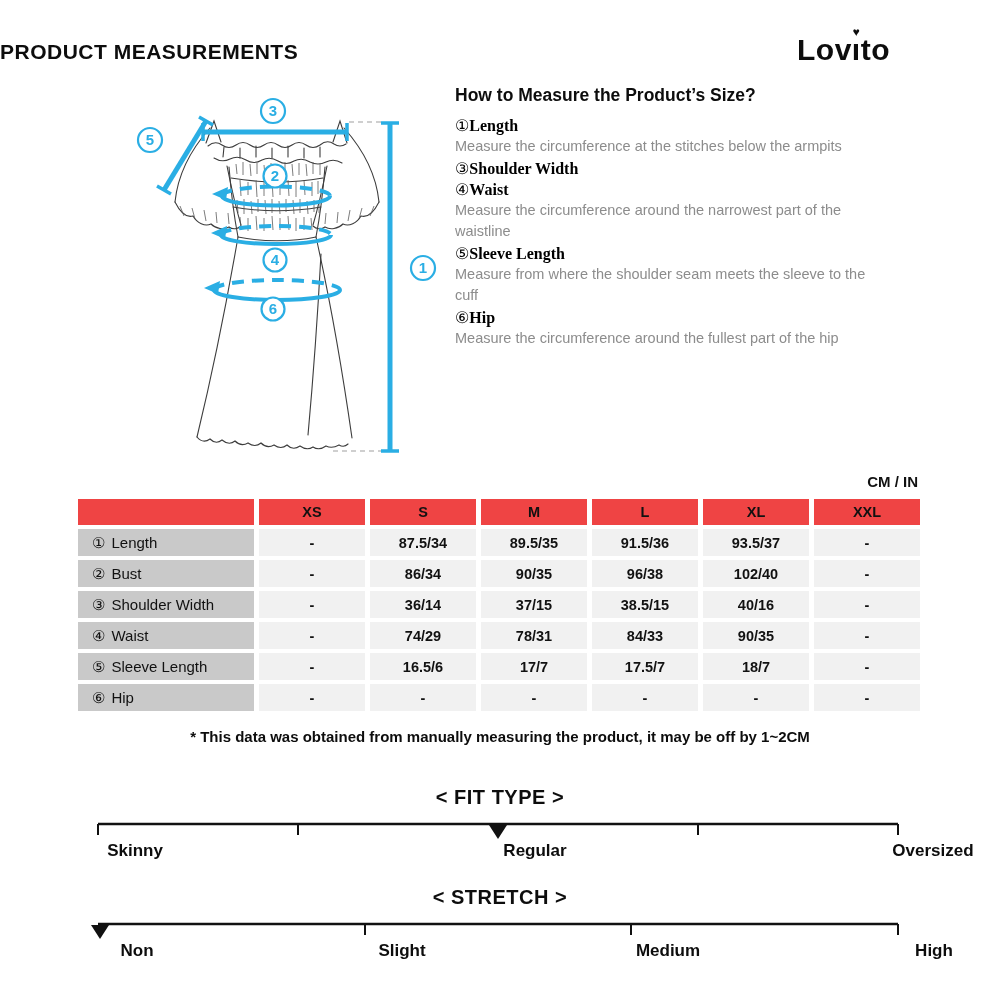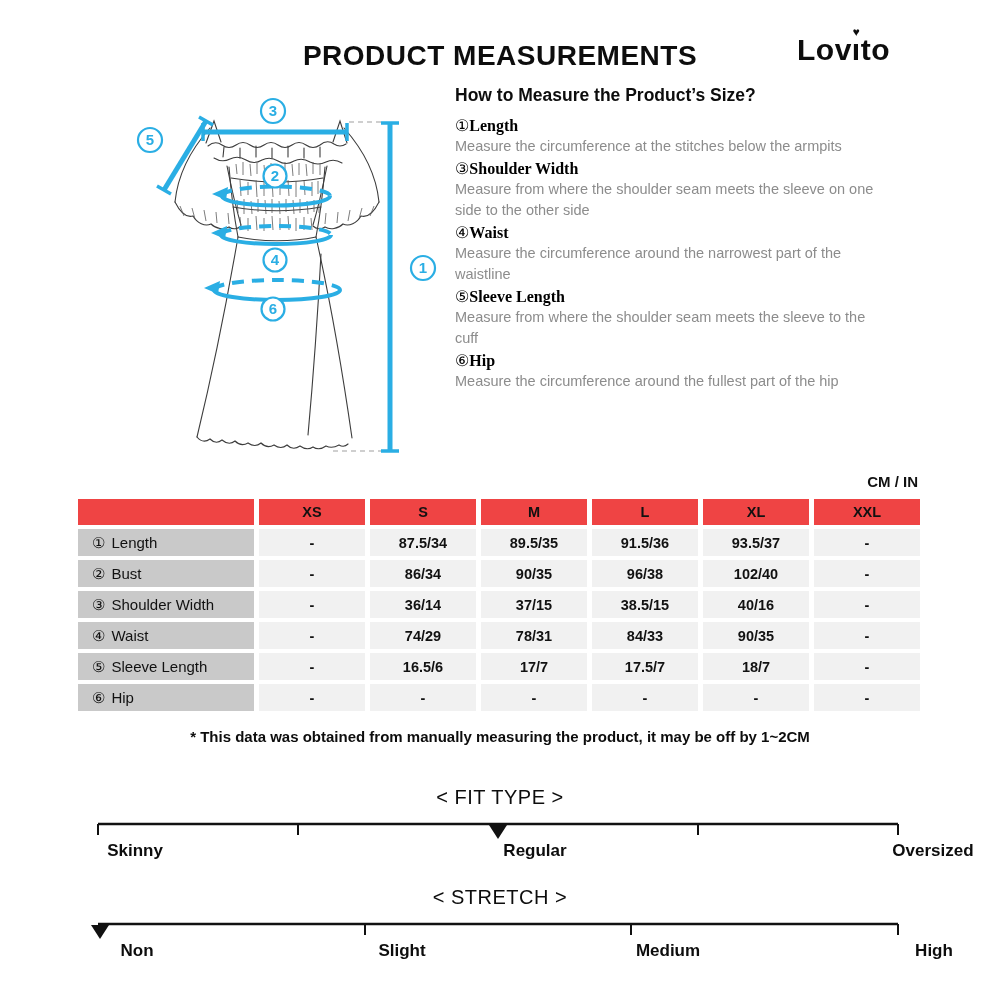--- a/index.html
+++ b/index.html
@@ -2,22 +2,22 @@
 <html><head>
 <meta charset="utf-8">
 <style>
   html,body{margin:0;padding:0;}
   body{
     width:1000px;height:1000px;position:relative;background:#fff;
     font-family:"Liberation Sans", sans-serif;color:#111;overflow:hidden;
   }
   
   .page-title{
-    position:absolute;left:0;right:0;top:40px;text-align:center;
-    font-size:28px;font-weight:800;letter-spacing:.5px;color:#0d0d0d;
+    position:absolute;left:0;right:0;top:40px;text-align:left;
+    font-size:21px;font-weight:800;letter-spacing:.5px;color:#0d0d0d;
   }
   .logo{
     position:absolute;left:797px;top:33px;font-size:30px;font-weight:800;
     letter-spacing:.5px;color:#0d0d0d;
   }
   .logo .logo-i{position:relative;display:inline-block;}
   .logo .heart{
     position:absolute;left:50%;top:-7px;transform:translateX(-50%);
     font-size:12px;line-height:12px;color:#0d0d0d;
   }
@@ -50,21 +50,21 @@
   .size-table .rowlabel .num{margin-right:6px;}
   .size-table .val{background:#f1f1f1;font-weight:700;}
   
   .footnote{
     position:absolute;left:0;right:0;top:728px;text-align:center;
     font-size:15px;font-weight:700;color:#0d0d0d;
   }
   
   .scale-title{
     position:absolute;left:0;right:0;text-align:center;
-    font-size:20px;font-weight:400;color:#0d0d0d;letter-spacing:.5px;
+    font-size:20px;font-weight:700;color:#0d0d0d;letter-spacing:.5px;
   }
   .scale-svg{position:absolute;left:0;width:1000px;height:26px;}
   .scale-label{
     position:absolute;transform:translateX(-50%);font-size:17px;font-weight:700;
     white-space:nowrap;color:#0d0d0d;margin-left:37px;
   }
 </style>
 </head>
 <body>
 
@@ -149,21 +149,20 @@
 </svg>
 
 <div class="howto">
   <div class="howto-heading">How to Measure the Product’s Size?</div>
 
   <div class="howto-term"><span class="num">①</span><span class="term">Length</span></div>
 
   <div class="howto-desc">Measure the circumference at the stitches below the armpits</div>
 
   <div class="howto-term"><span class="num">③</span><span class="term">Shoulder Width</span></div>
-  <div class="howto-desc">Measure from where the shoulder seam meets the sleeve on one side to the other side</div>
 
   <div class="howto-term"><span class="num">④</span><span class="term">Waist</span></div>
   <div class="howto-desc">Measure the circumference around the narrowest part of the waistline</div>
 
   <div class="howto-term"><span class="num">⑤</span><span class="term">Sleeve Length</span></div>
   <div class="howto-desc">Measure from where the shoulder seam meets the sleeve to the cuff</div>
 
   <div class="howto-term"><span class="num">⑥</span><span class="term">Hip</span></div>
   <div class="howto-desc">Measure the circumference around the fullest part of the hip</div>
 </div>

